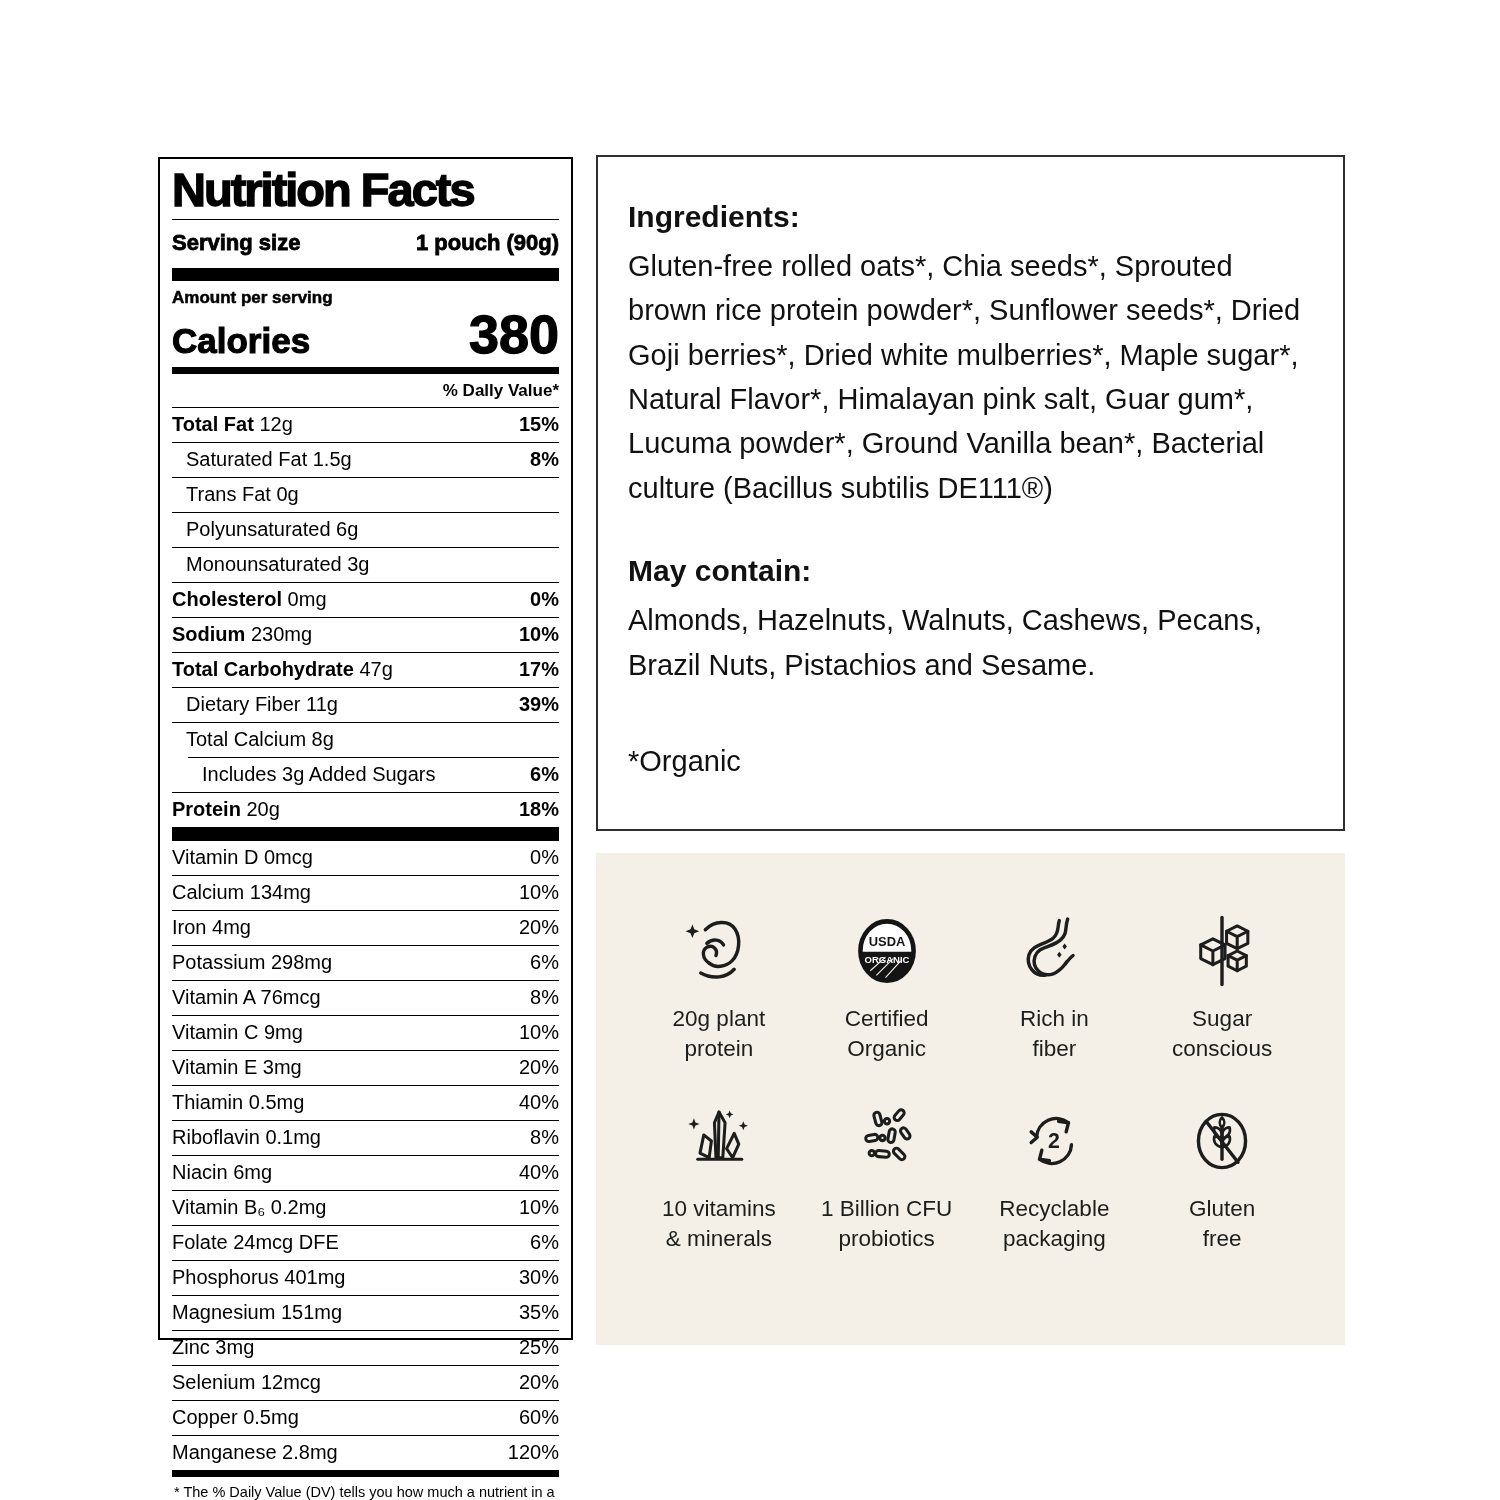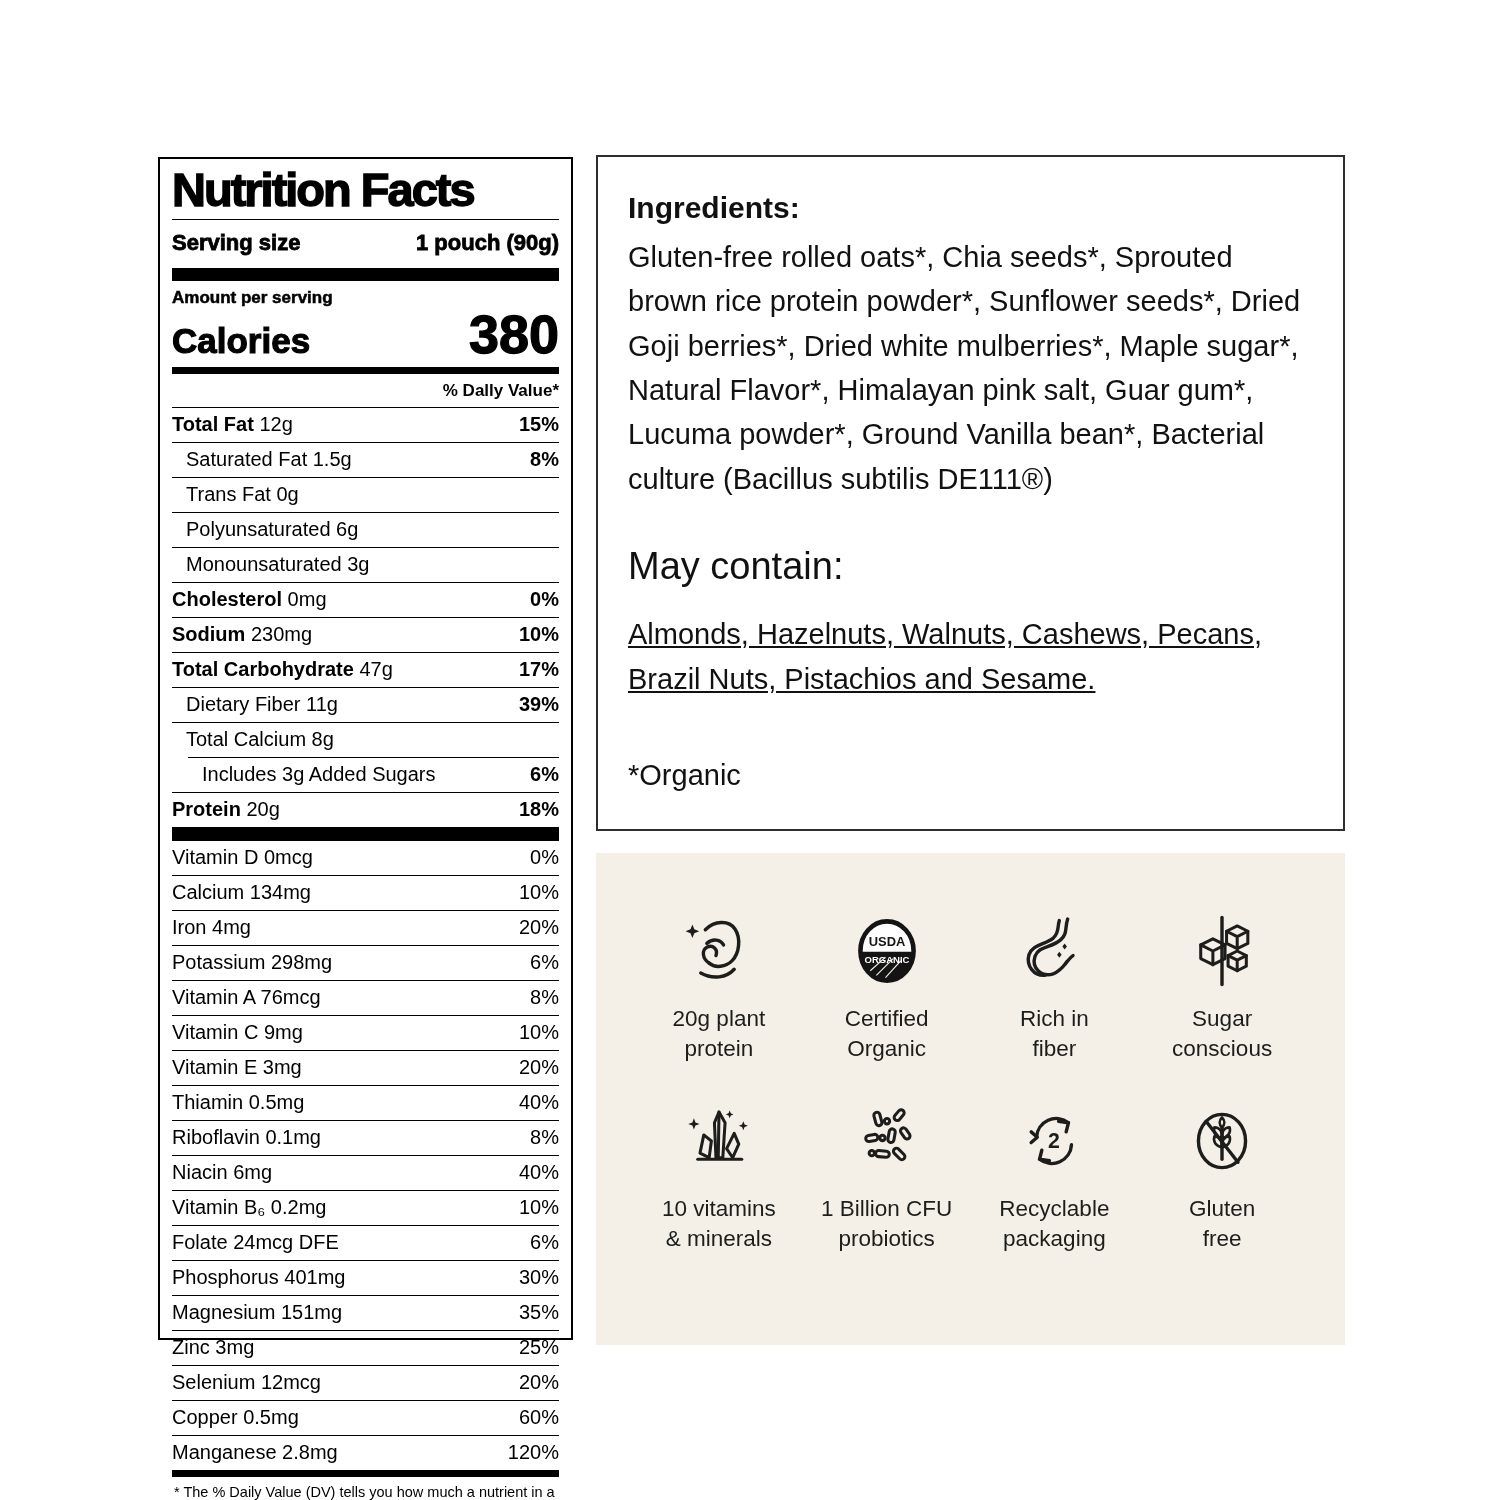--- a/index.html
+++ b/index.html
@@ -27,24 +27,24 @@
   .nrow .nm.b{font-weight:bold;}
   .nrow .dv{font-weight:bold;white-space:nowrap;}
   .micro .nrow .dv{font-weight:normal;}
   .nrow.ind1{padding-left:14px;}
   .nrow.ind2{margin-left:16px;padding-left:14px;}
   .foot{font-size:14.5px;line-height:1.3;padding:6px 2px 0 11px;text-indent:-9px;}
 
   
   .ing{position:absolute;left:596px;top:155px;width:749px;height:676px;box-sizing:border-box;
        border:2px solid #2e2e2e;background:#fff;padding:26px 30px;color:#111;}
-  .ing-heading{font-size:30px;font-weight:bold;margin:8px 0 10px;}
+  .ing-heading{font-size:30px;font-weight:bold;margin:17px 0 10px;}
   .ing-body{font-size:29px;line-height:1.53;margin:0 0 44px;}
-  .mc-heading{font-size:38px;font-weight:normal;margin:0 0 24px;}
-  .mc-body{font-size:29px;line-height:1.53;margin:0;text-decoration:underline;}
+  .mc-heading{font-size:30px;font-weight:bold;margin:0 0 10px;}
+  .mc-body{font-size:29px;line-height:1.53;margin:0;}
   .organic-note{font-size:29px;margin-top:58px;}
 
   
   .features{position:absolute;left:596px;top:853px;width:749px;height:492px;box-sizing:border-box;
             background:#f4f0e8;display:grid;grid-template-columns:repeat(4,1fr);
             padding:60px 42px 30px;column-gap:6px;row-gap:40px;align-content:start;}
   .feature{display:flex;flex-direction:column;align-items:center;text-align:center;gap:15px;}
   .feature .ficon svg{width:76px;height:76px;display:block;}
   .feature .flabel{font-size:22.5px;line-height:1.32;color:#1d1d1b;white-space:pre-line;}
 </style>

